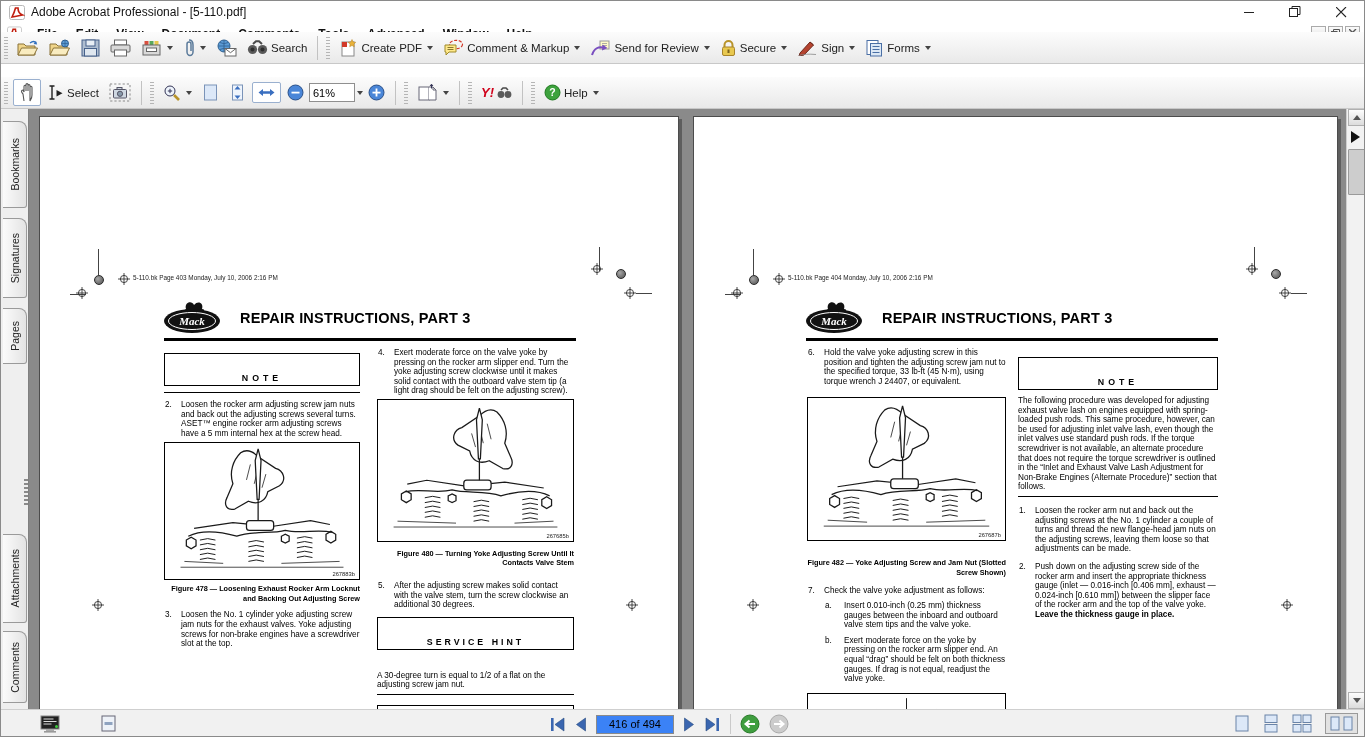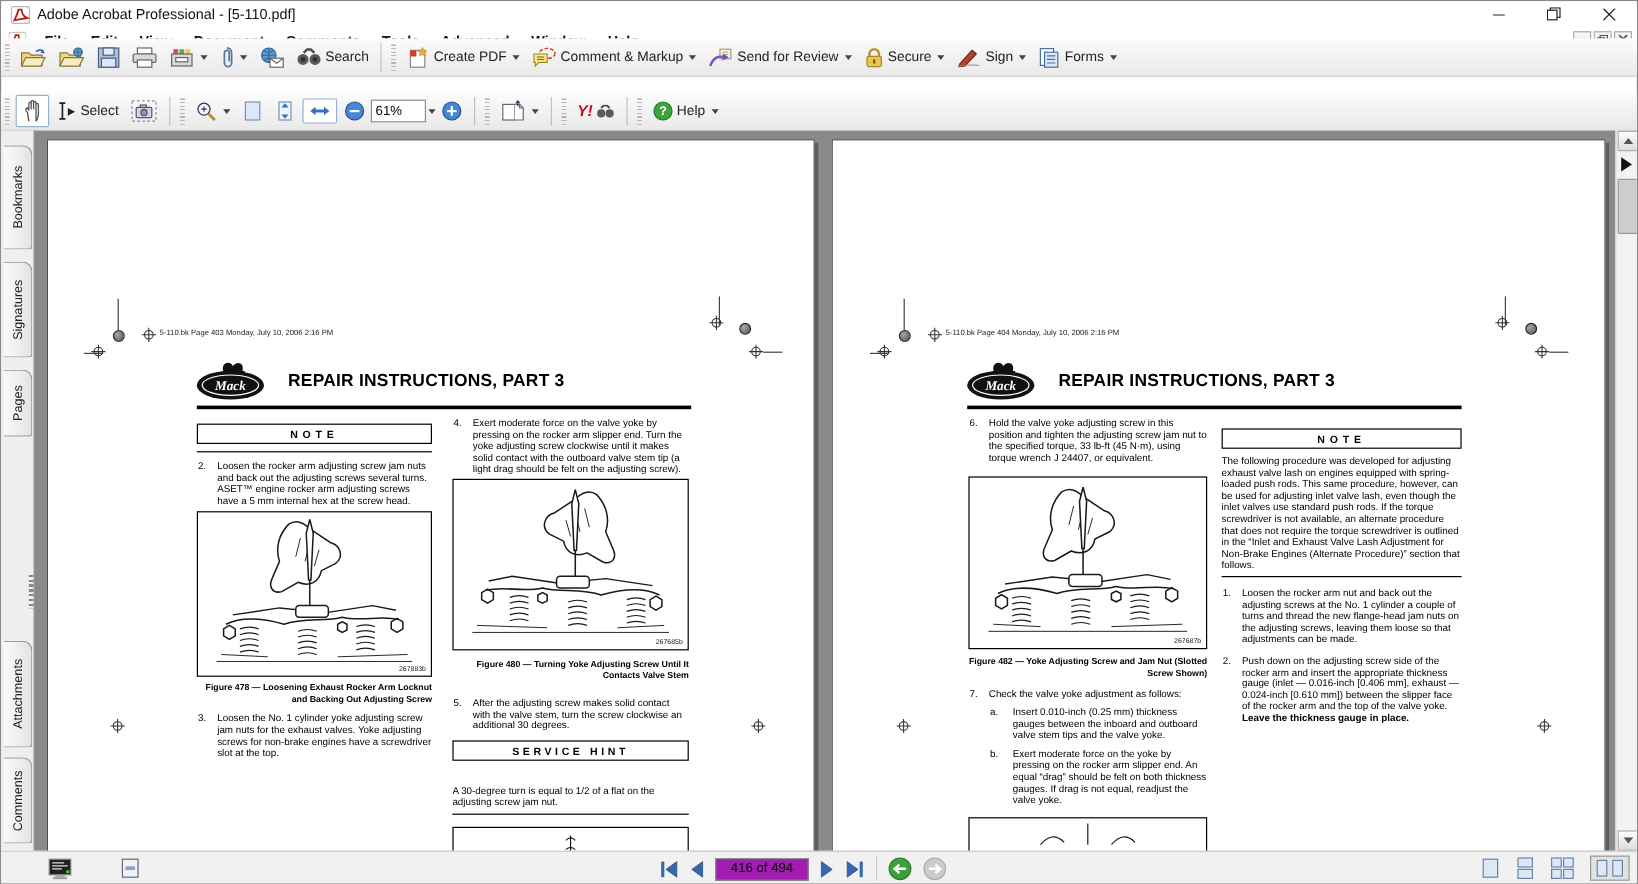--- a/index.html
+++ b/index.html
@@ -55,21 +55,21 @@
         box-shadow:3px 3px 0 #5e5e5e;}
   .p1{left:10px;width:640px;}
   .p2{left:664px;width:645px;}
 
   .meta{position:absolute;font-size:6.4px;color:#222;white-space:nowrap;}
   .ptitle{position:absolute;font-size:14.5px;font-weight:bold;letter-spacing:.2px;color:#000;white-space:nowrap;}
   .prule{position:absolute;height:3px;background:#000;}
   .col{position:absolute;width:197px;}
   .bt{font-size:8.2px;line-height:1.17;color:#000;}
   .notebox{border:1.5px solid #000;text-align:center;font-weight:bold;font-size:8.8px;
-           letter-spacing:4px;padding:3px 0 2px;}
+           letter-spacing:4px;padding:19px 0 2px;}
   .krule{border:none;border-top:1.6px solid #000;margin:6px 0 0;}
   .li{display:flex;margin-top:7px;}
   .li .n{flex:none;width:17px;padding-left:1px;}
   .li.sub{padding-left:17px;}
   .li.sub .n{width:20px;}
   .figbox{position:relative;border:1.2px solid #000;margin-top:4px;background:#fff;overflow:hidden;}
   .figref{position:absolute;right:4px;bottom:2px;font-size:5.8px;color:#222;}
   .figcap{font-size:7.3px;font-weight:bold;text-align:right;line-height:1.3;margin-top:4px;}
   .bhead{font-size:8.5px;font-weight:bold;line-height:1.25;}
   .cl{position:absolute;background:#444;}
@@ -87,21 +87,21 @@
   .tri-up{width:0;height:0;border-left:4px solid transparent;border-right:4px solid transparent;border-bottom:5px solid #555;}
   .tri-dn{width:0;height:0;border-left:4px solid transparent;border-right:4px solid transparent;border-top:5px solid #555;}
   .pgmarker{position:absolute;left:4px;top:22px;width:0;height:0;border-top:6px solid transparent;
             border-bottom:6px solid transparent;border-left:9px solid #111;}
 
   
   .statusbar{position:absolute;left:0;top:708px;width:100%;height:29px;background:#f1f1f1;
              border-top:1px solid #cfcfcf;font-size:11px;color:#222;}
   .sb-ico{position:absolute;top:5px;}
   .navwrap{position:absolute;left:548px;top:4px;display:flex;align-items:center;gap:9px;}
-  .pagebox{width:78px;height:19px;border:1px solid #8a8a8a;background:#a21caf;text-align:center;
+  .pagebox{width:78px;height:19px;border:1px solid #8a8a8a;background:#3b82f6;text-align:center;
            font-size:11px;font-family:"Liberation Sans",sans-serif;padding:1px 2px;}
   .ssep{width:1px;height:20px;background:#cacaca;}
   .laywrap{position:absolute;right:6px;top:3px;display:flex;align-items:center;gap:13px;}
   .laysel{border:1px solid #9a9a9a;background:#e2e2e2;padding:2px 4px;display:flex;gap:3px;}
 </style>
 </head>
 <body>
 
 <div id="app">
 
@@ -572,21 +572,21 @@
           <div class="li bt" style="margin-top:0;">
             <span class="n">6.</span>
               <span>Hold the valve yoke adjusting screw in this position and tighten the adjusting screw jam nut to the specified torque, 33 lb-ft (45 N·m), using torque wrench J 24407, or equivalent.</span>
           </div>
           <div class="figbox" style="height:144px;margin-top:11px;">
             <svg width="197" height="140" viewBox="0 0 200 130">
                 <use href="#engineArt"></use>
               </svg>
             <span class="figref">267687b</span>
           </div>
-          <div class="figcap" style="margin-top:5px;">Figure 482 — Yoke Adjusting Screw and Jam Nut (Slotted Screw Shown)</div>
+          <div class="figcap" style="margin-top:17px;">Figure 482 — Yoke Adjusting Screw and Jam Nut (Slotted Screw Shown)</div>
           <div class="li bt" style="margin-top:9px;">
             <span class="n">7.</span>
               <span>Check the valve yoke adjustment as follows:</span>
           </div>
           <div class="li sub bt" style="margin-top:5px;">
             <span class="n">a.</span>
               <span>Insert 0.010-inch (0.25 mm) thickness gauges between the inboard and outboard valve stem tips and the valve yoke.</span>
           </div>
           <div class="li sub bt" style="margin-top:6px;">
             <span class="n">b.</span>

